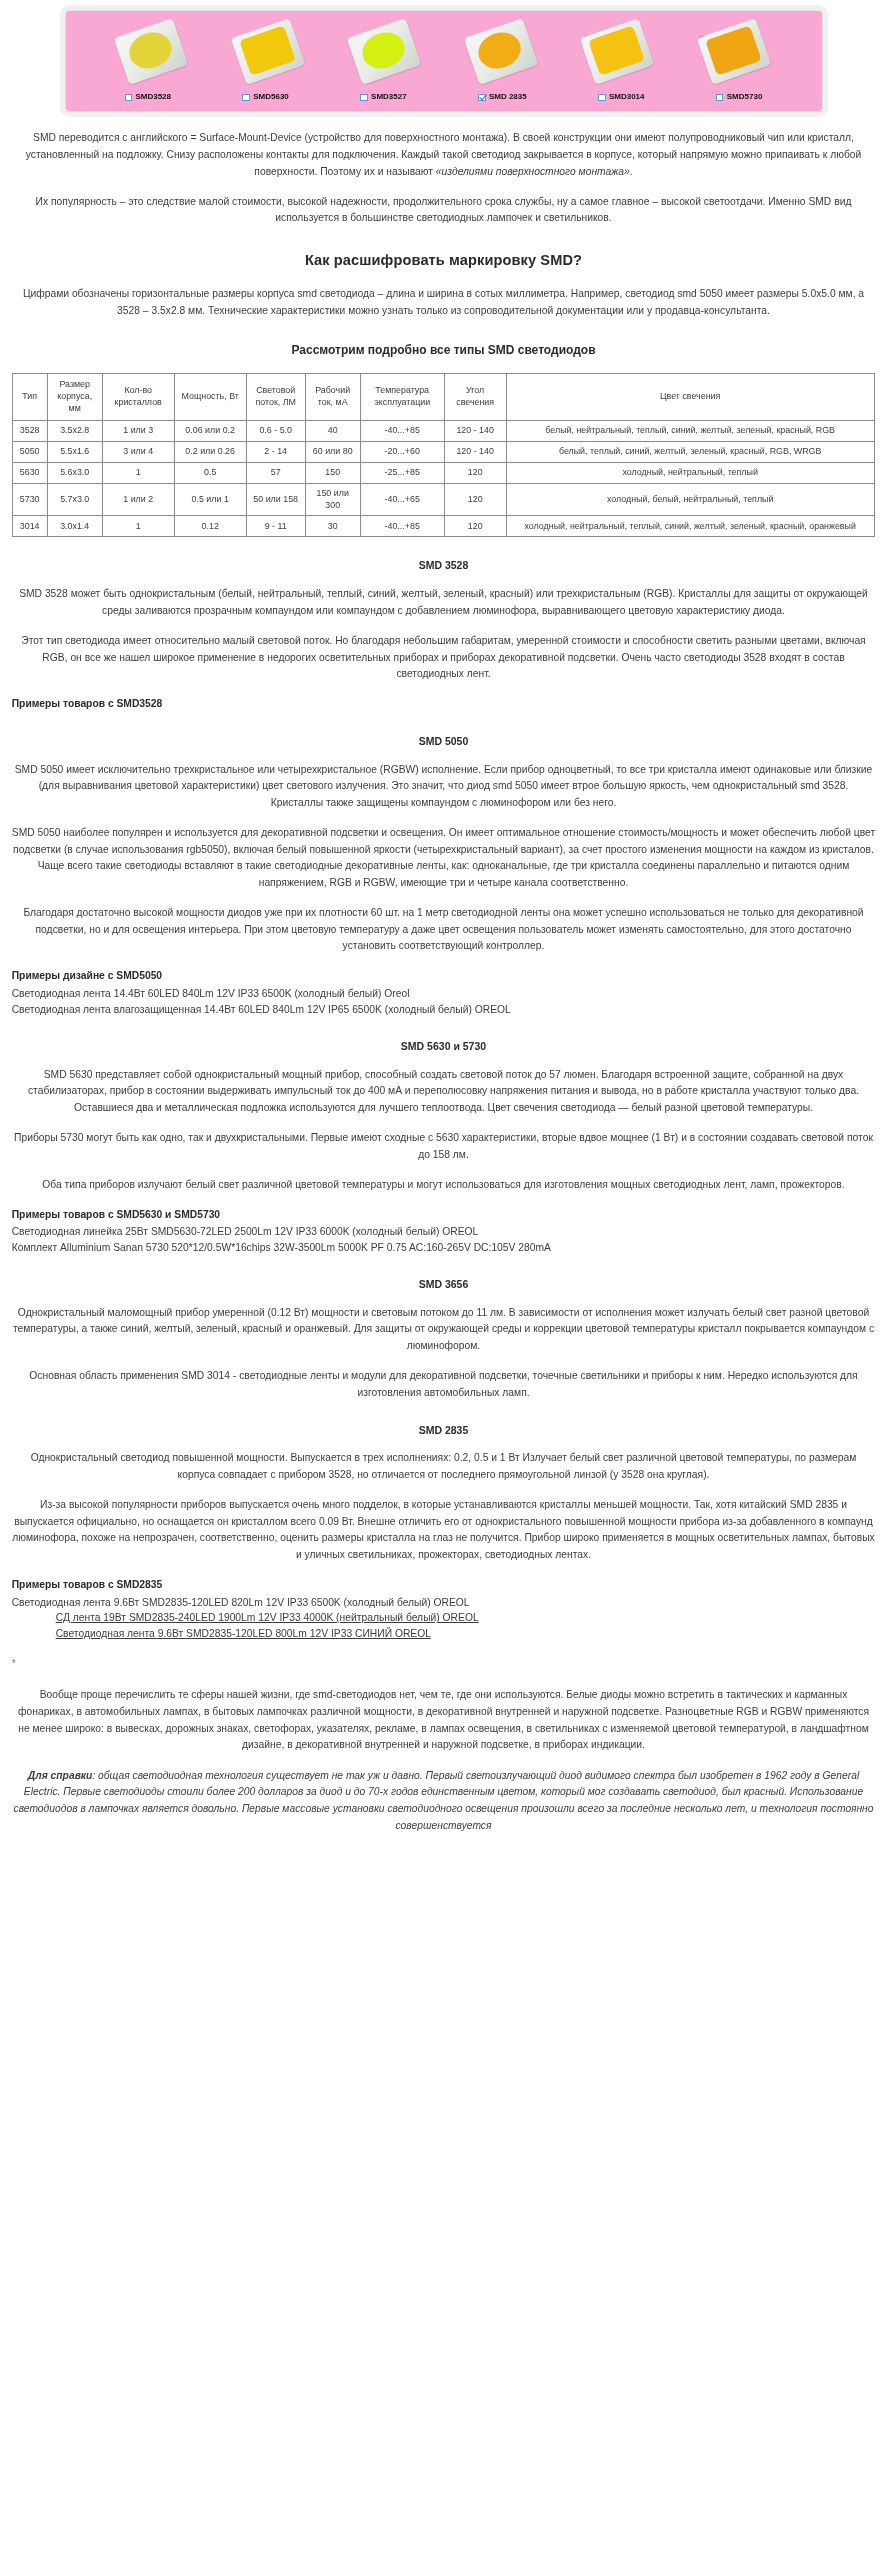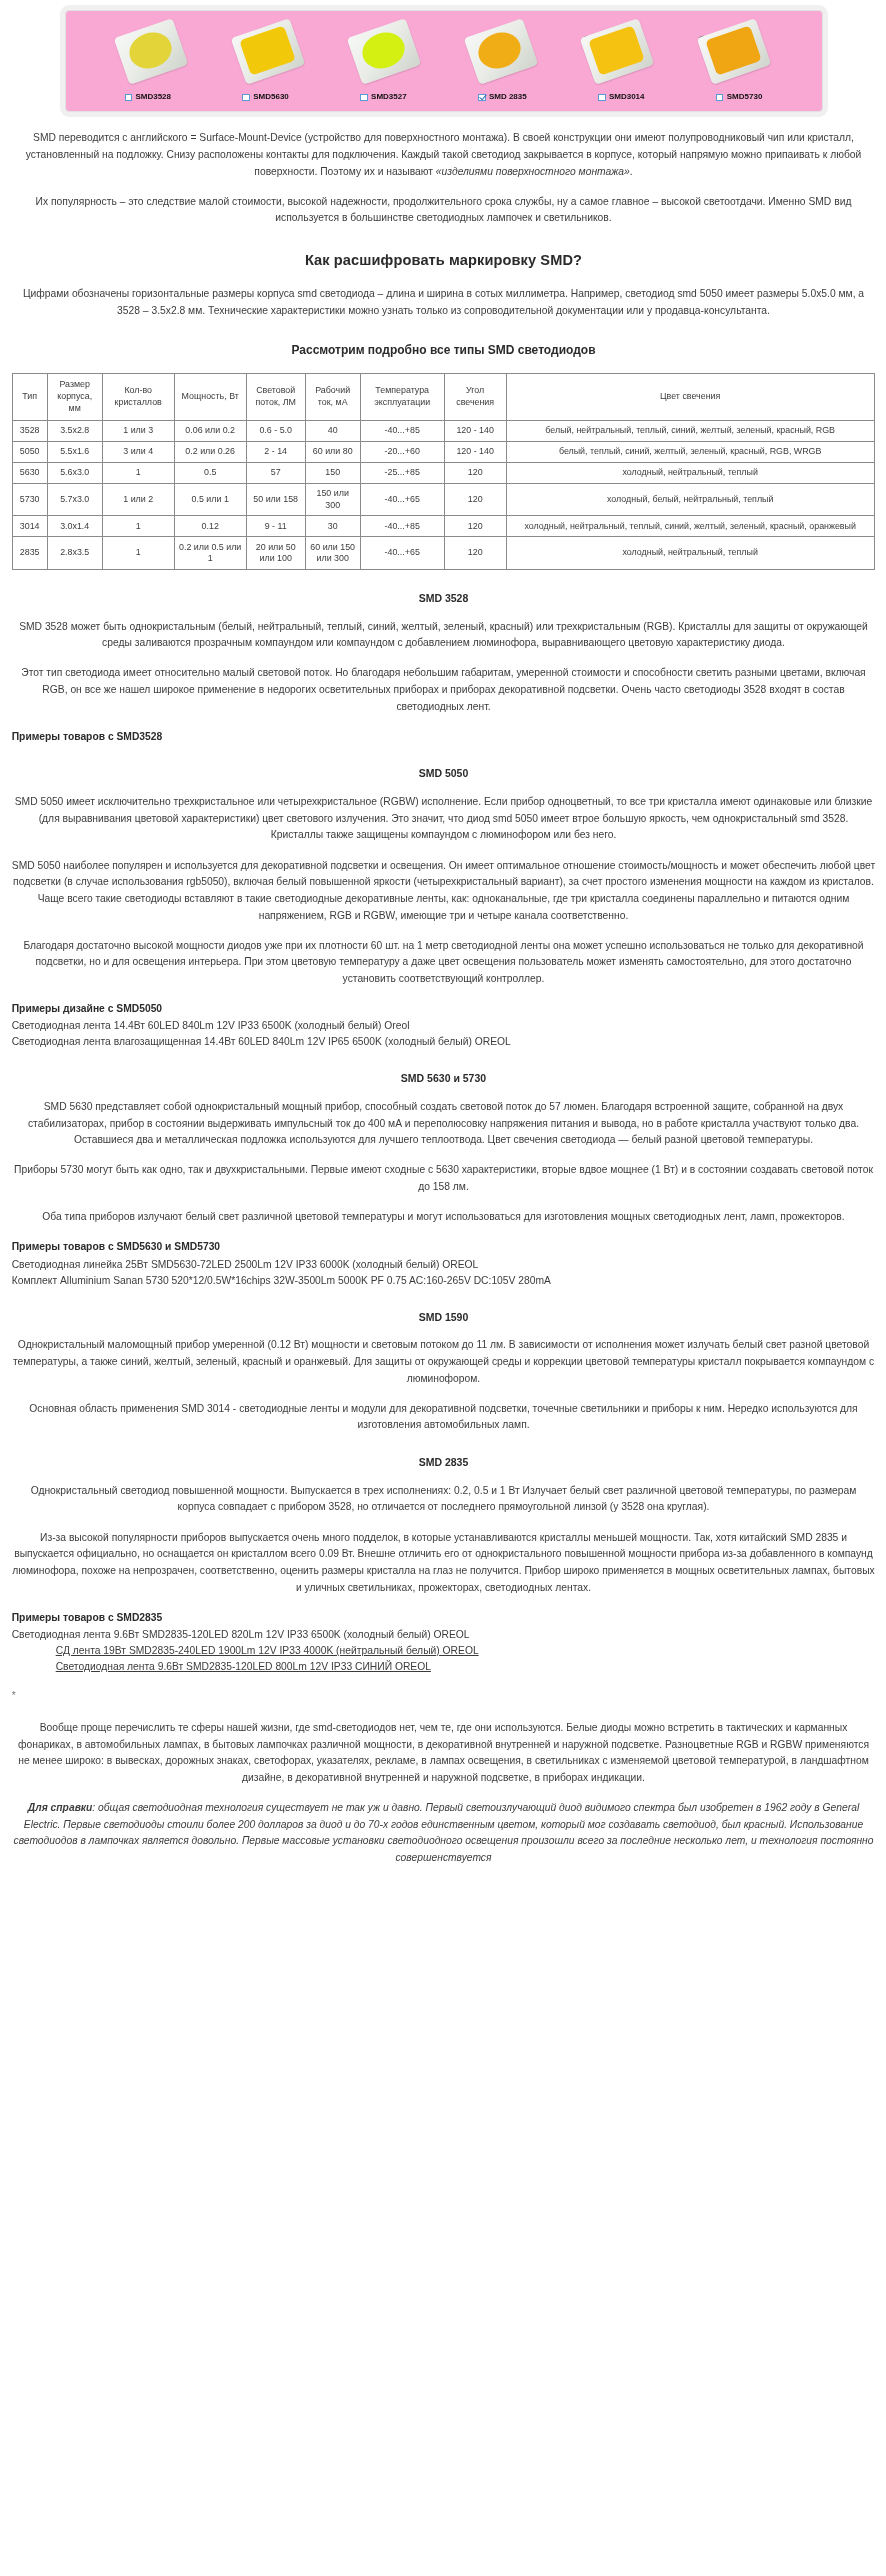--- a/index.html
+++ b/index.html
@@ -243,31 +243,20 @@
           <td class="c-type">3014</td>
           <td class="c-size">3.0x1.4</td>
           <td class="c-cry">1</td>
           <td class="c-pow">0.12</td>
           <td class="c-flux">9 - 11</td>
           <td class="c-cur">30</td>
           <td class="c-temp">-40...+85</td>
           <td class="c-ang">120</td>
           <td class="c-col">холодный, нейтральный, теплый, синий, желтый, зеленый, красный, оранжевый</td>
         </tr>
-        <tr>
-          <td class="c-type">2835</td>
-          <td class="c-size">2.8x3.5</td>
-          <td class="c-cry">1</td>
-          <td class="c-pow">0.2 или 0.5 или 1</td>
-          <td class="c-flux">20 или 50 или 100</td>
-          <td class="c-cur">60 или 150 или 300</td>
-          <td class="c-temp">-40...+65</td>
-          <td class="c-ang">120</td>
-          <td class="c-col">холодный, нейтральный, теплый</td>
-        </tr>
       </tbody>
   </table>
 
   <div class="section-title">SMD 3528</div>
   <p>SMD 3528 может быть однокристальным (белый, нейтральный, теплый, синий, желтый, зеленый, красный) или трехкристальным (RGB). Кристаллы для защиты от окружающей среды заливаются прозрачным компаундом или компаундом с добавлением люминофора, выравнивающего цветовую характеристику диода.</p>
   <p>Этот тип светодиода имеет относительно малый световой поток. Но благодаря небольшим габаритам, умеренной стоимости и способности светить разными цветами, включая RGB, он все же нашел широкое применение в недорогих осветительных приборах и приборах декоративной подсветки. Очень часто светодиоды 3528 входят в состав светодиодных лент.</p>
   <div class="examples-head">Примеры товаров с SMD3528</div>
 
   <div class="section-title">SMD 5050</div>
   <p>SMD 5050 имеет исключительно трехкристальное или четырехкристальное (RGBW) исполнение. Если прибор одноцветный, то все три кристалла имеют одинаковые или близкие (для выравнивания цветовой характеристики) цвет светового излучения. Это значит, что диод smd 5050 имеет втрое большую яркость, чем однокристальный smd 3528. Кристаллы также защищены компаундом с люминофором или без него.</p>
@@ -282,21 +271,21 @@
   <div class="section-title">SMD 5630 и 5730</div>
   <p>SMD 5630 представляет собой однокристальный мощный прибор, способный создать световой поток до 57 люмен. Благодаря встроенной защите, собранной на двух стабилизаторах, прибор в состоянии выдерживать импульсный ток до 400 мА и переполюсовку напряжения питания и вывода, но в работе кристалла участвуют только два. Оставшиеся два и металлическая подложка используются для лучшего теплоотвода. Цвет свечения светодиода — белый разной цветовой температуры.</p>
   <p>Приборы 5730 могут быть как одно, так и двухкристальными. Первые имеют сходные с 5630 характеристики, вторые вдвое мощнее (1 Вт) и в состоянии создавать световой поток до 158 лм.</p>
   <p>Оба типа приборов излучают белый свет различной цветовой температуры и могут использоваться для изготовления мощных светодиодных лент, ламп, прожекторов.</p>
   <div class="examples-head">Примеры товаров с SMD5630 и SMD5730</div>
   <div class="ex-list" id="ex-5630">
       <div><a class="plain" href="#">Светодиодная линейка 25Вт SMD5630-72LED 2500Lm 12V IP33 6000K (холодный белый) OREOL</a></div>
       <div><a class="plain" href="#">Комплект Alluminium Sanan 5730 520*12/0.5W*16chips 32W-3500Lm 5000K PF 0.75 AC:160-265V DC:105V 280mA</a></div>
     </div>
 
-  <div class="section-title">SMD 1590</div>
+  <div class="section-title">SMD 3656</div>
   <p>Однокристальный маломощный прибор умеренной (0.12 Вт) мощности и световым потоком до 11 лм. В зависимости от исполнения может излучать белый свет разной цветовой температуры, а также синий, желтый, зеленый, красный и оранжевый. Для защиты от окружающей среды и коррекции цветовой температуры кристалл покрывается компаундом с люминофором.</p>
   <p>Основная область применения SMD 3014 - светодиодные ленты и модули для декоративной подсветки, точечные светильники и приборы к ним. Нередко используются для изготовления автомобильных ламп.</p>
 
   <div class="section-title">SMD 2835</div>
   <p>Однокристальный светодиод повышенной мощности. Выпускается в трех исполнениях: 0.2, 0.5 и 1 Вт Излучает белый свет различной цветовой температуры, по размерам корпуса совпадает с прибором 3528, но отличается от последнего прямоугольной линзой (у 3528 она круглая).</p>
   <p>Из-за высокой популярности приборов выпускается очень много подделок, в которые устанавливаются кристаллы меньшей мощности. Так, хотя китайский SMD 2835 и выпускается официально, но оснащается он кристаллом всего 0.09 Вт. Внешне отличить его от однокристального повышенной мощности прибора из-за добавленного в компаунд люминофора, похоже на непрозрачен, соответственно, оценить размеры кристалла на глаз не получится. Прибор широко применяется в мощных осветительных лампах, бытовых и уличных светильниках, прожекторах, светодиодных лентах.</p>
   <div class="examples-head">Примеры товаров с SMD2835</div>
   <div class="ex-list" id="ex-2835">
       <div><a class="plain" href="#">Светодиодная лента 9.6Вт SMD2835-120LED 820Lm 12V IP33 6500K (холодный белый) OREOL</a></div>
       <div><a class="ul" href="#">СД лента 19Вт SMD2835-240LED 1900Lm 12V IP33 4000K (нейтральный белый) OREOL</a></div>

